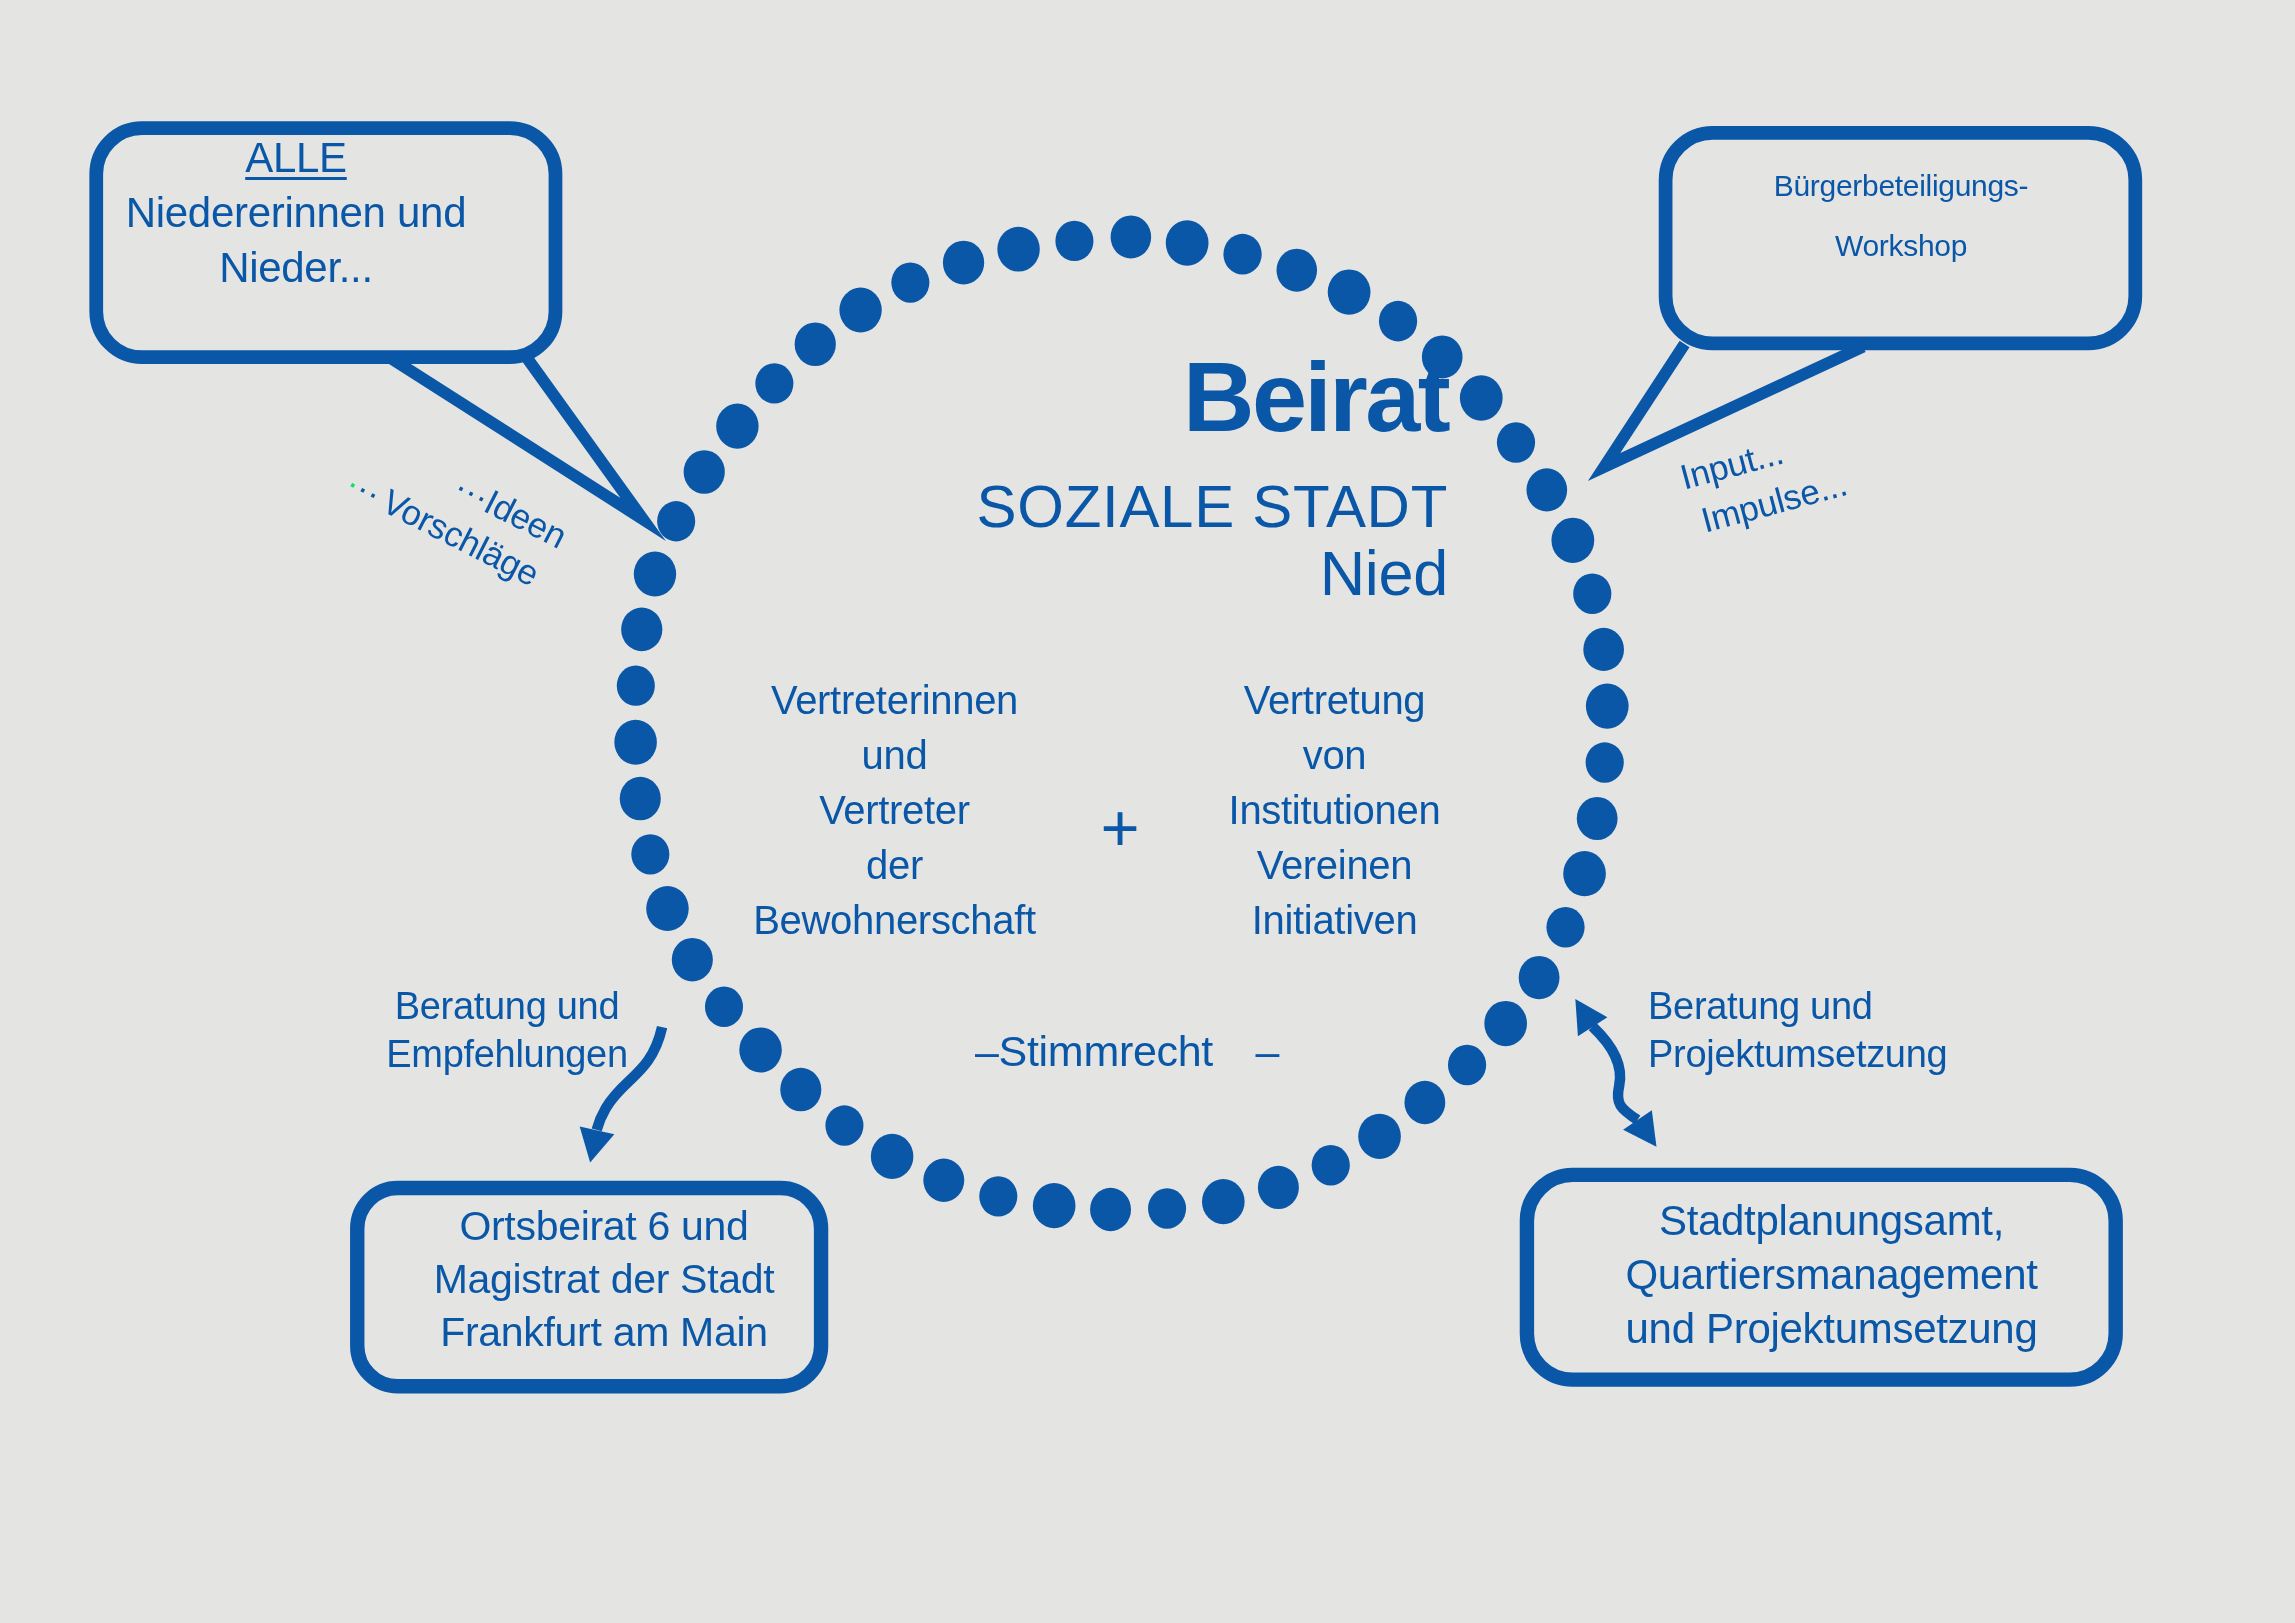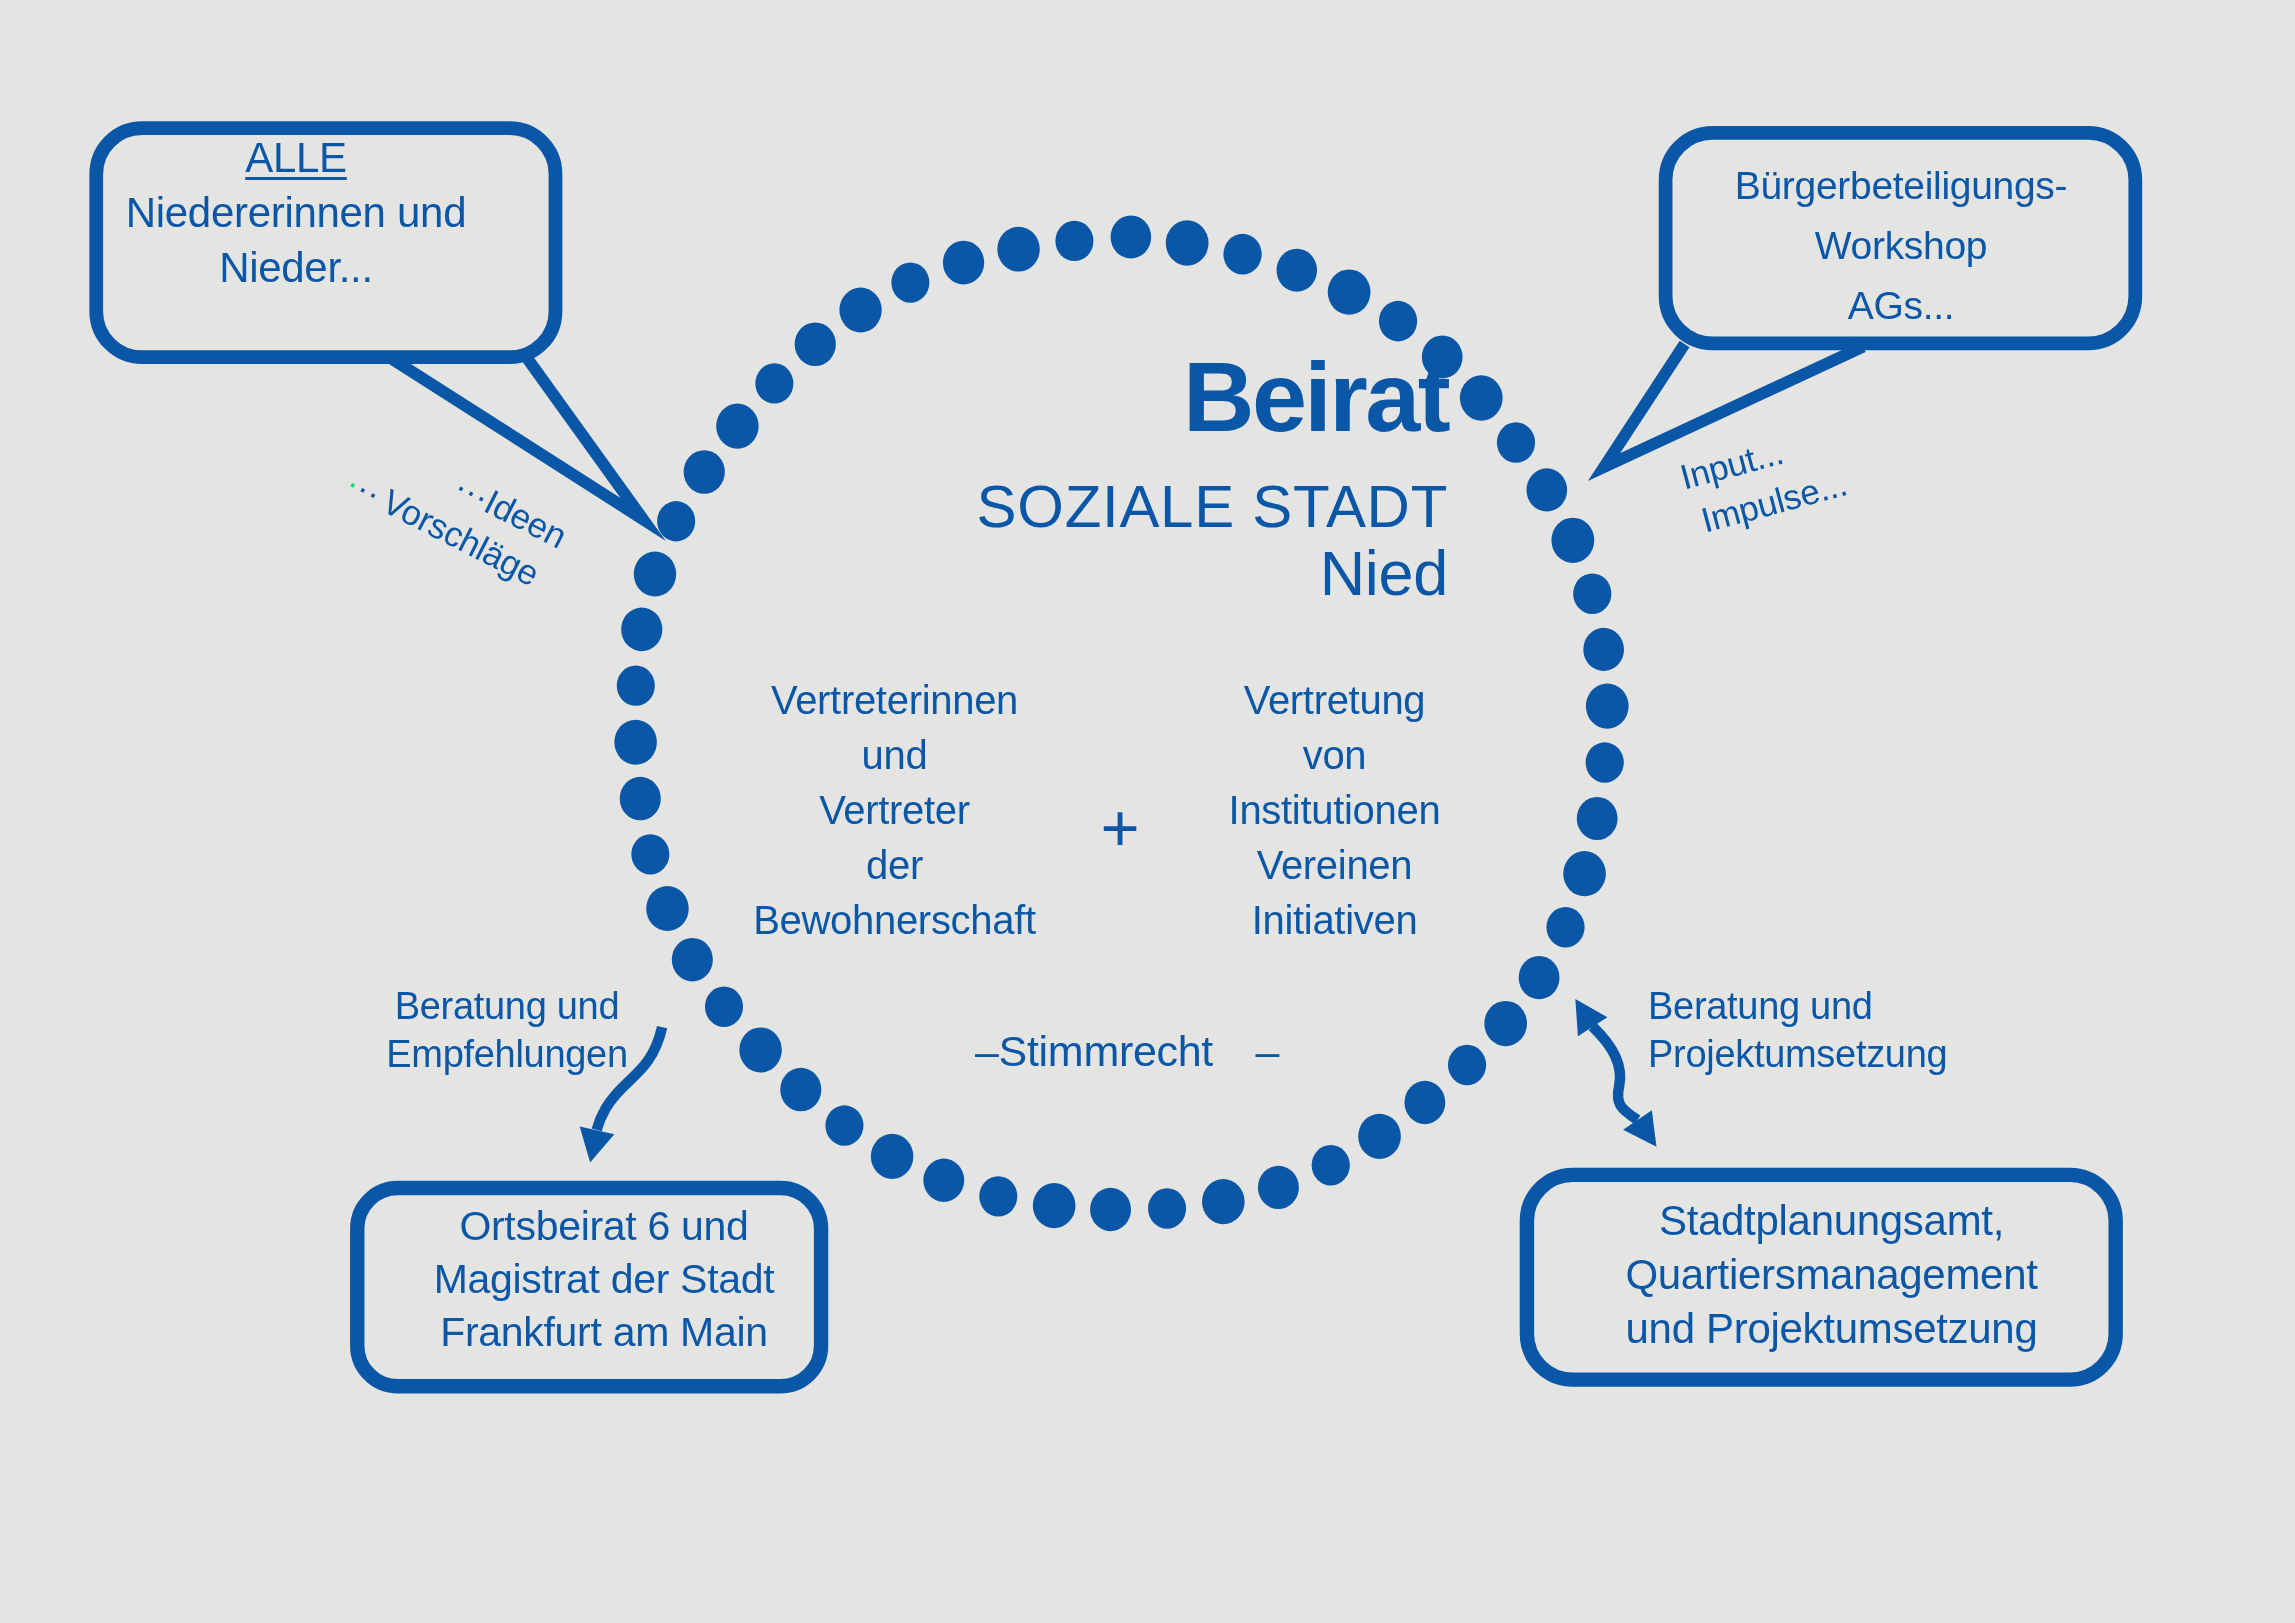--- a/index.html
+++ b/index.html
@@ -28,21 +28,21 @@
 
   
   .col{top:673px;width:399px;font-size:40px;line-height:55px;text-align:center;}
   #col-left{left:695px;}
   #col-right{left:1135px;}
   #plus-sign{left:1086px;top:789px;width:68px;text-align:center;font-size:67px;}
   #voting{left:800px;top:1027px;width:654px;text-align:center;font-size:43px;white-space:pre;}
 
   
   #bubble-tl-text{left:89px;top:130px;width:414px;font-size:42px;line-height:55px;text-align:center;}
-  #bubble-tr-text{left:1659px;top:156px;width:484px;font-size:39px;line-height:60px;text-align:center;}
+  #bubble-tr-text{left:1659px;top:156px;width:484px;font-size:30px;line-height:60px;text-align:center;}
   #box-bl-text{left:350px;top:1200px;width:508px;font-size:41px;line-height:53px;text-align:center;}
   #box-br-text{left:1520px;top:1194px;width:623px;font-size:42px;line-height:54px;text-align:center;}
   .u{text-decoration:underline;text-underline-offset:5.2px;text-decoration-thickness:2.6px;}
 
   
   #label-ideen{left:380px;top:419px;transform:rotate(27deg);transform-origin:0 0;font-size:35px;line-height:46px;white-space:nowrap;}
   #label-ideen .l1{text-indent:98px;}
   #label-input{left:1675px;top:455px;transform:rotate(-15deg);transform-origin:0 0;font-size:35px;line-height:47px;white-space:nowrap;}
   #label-input .l2{text-indent:9.2px;}
   .greendot{color:var(--green);}
@@ -150,21 +150,20 @@
 
   <div class="abs" id="bubble-tl-text">
     <div class="u">ALLE</div>
     <div>Niedererinnen und</div>
     <div>Nieder...</div>
   </div>
 
   <div class="abs" id="bubble-tr-text">
     <div>Bürgerbeteiligungs-</div>
     <div>Workshop</div>
-    <div>AGs...</div>
   </div>
 
   <div class="abs" id="box-bl-text">
     <div>Ortsbeirat 6 und</div>
     <div>Magistrat der Stadt</div>
     <div>Frankfurt am Main</div>
   </div>
 
   <div class="abs" id="box-br-text">
     <div>Stadtplanungsamt,</div>

